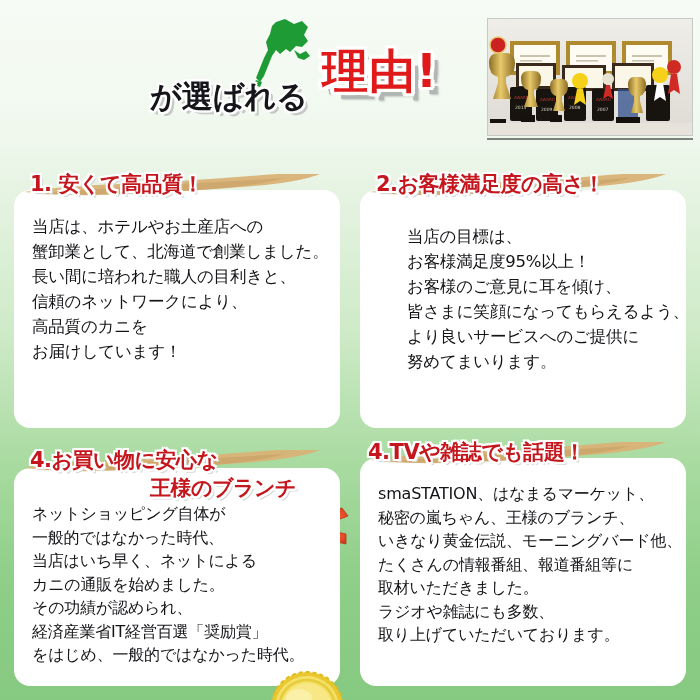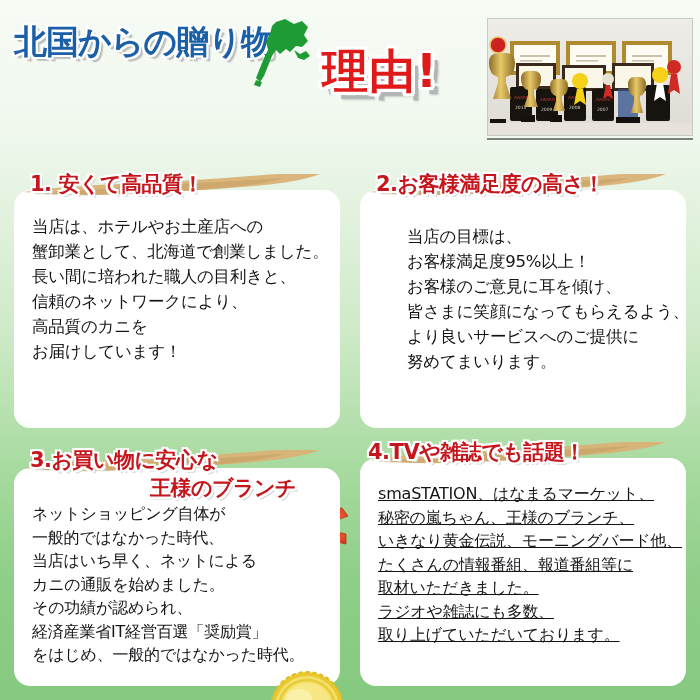--- a/index.html
+++ b/index.html
@@ -180,30 +180,30 @@
   }
 </style>
 </head>
 <body>
 
 <div class="banner">
 
   <div class="header">
 
     <div class="logo-block">
-      <div class="logo-text">北国からの贈り物</div>
       <svg class="hokkaido-map" viewBox="0 0 72 72">
         <path d="M34 6 L43 3 L52 8 L60 5 L66 11 L62 19 L66 25 L60 31 L54 30 L48 36
                  L44 33 L38 38 L34 34 L30 40 L26 50 L22 60 L18 66 L14 62 L18 52
                  L22 42 L26 34 L24 26 L28 18 L30 10 Z" fill="#1f9b36"></path>
         <path d="M52 34 L58 38 L64 35 L68 40 L62 44 L56 42 Z" fill="#1f9b36"></path>
         <path d="M14 64 L20 66 L18 71 L12 69 Z" fill="#1f9b36"></path>
       </svg>
     </div>
 
+    <div class="tagline">が選ばれる</div>
     <div class="reason-word">理由!</div>
 
     <div class="award-photo">
       <svg viewBox="0 0 206 118" width="206" height="118">
         <defs>
           <linearGradient id="wallg" x1="0" y1="0" x2="0" y2="1">
             <stop offset="0%" stop-color="#efede8"></stop>
             <stop offset="100%" stop-color="#dedbd4"></stop>
           </linearGradient>
           <linearGradient id="goldg" x1="0" y1="0" x2="1" y2="0">
@@ -393,21 +393,21 @@
         <path d="M12 1.8 L15.1 8.6 L22.4 9.4 L17 14.4 L18.5 21.6 L12 18 L5.5 21.6 L7 14.4 L1.6 9.4 L8.9 8.6 Z" fill="#f05a12"></path>
       </svg>
     </div>
 
     <div class="card c3"></div>
     <svg class="brush" style="left:22px; top:298px; width:300px;" viewBox="0 0 300 26">
       <path d="M2 18 q40 -6 96 -8 q70 -3 130 -8 q44 -4 70 -2 q-20 8 -66 12
                q-60 5 -124 8 q-62 3 -106 -2 z" fill="#d9b277" opacity=".95"></path>
       <path d="M12 20 q60 -5 130 -9 q72 -4 120 -7 q-30 9 -100 13 q-78 5 -150 3 z" fill="#c49a5d" opacity=".5"></path>
     </svg>
-    <div class="heading" style="left:30px; top:294px;">3.お買い物に安心な</div>
+    <div class="heading" style="left:30px; top:294px;">4.お買い物に安心な</div>
     <div class="heading line2" style="left:150px; top:322px;">王様のブランチ</div>
     <div class="body-text" style="left:32px; top:350px; width:306px; font-size:16px; line-height:23.5px;">ネットショッピング自体が
 一般的ではなかった時代、
 当店はいち早く、ネットによる
 カニの通販を始めました。
 その功績が認められ、
 経済産業省IT経営百選「奨励賞」
 をはじめ、一般的ではなかった時代。</div>
 
     <svg class="medal" viewBox="0 0 78 102">
@@ -425,21 +425,21 @@
       </g>
     </svg>
 
     <div class="card c4"></div>
     <svg class="brush" style="left:368px; top:290px; width:300px;" viewBox="0 0 300 26">
       <path d="M2 18 q40 -6 96 -8 q70 -3 130 -8 q44 -4 70 -2 q-20 8 -66 12
                q-60 5 -124 8 q-62 3 -106 -2 z" fill="#d9b277" opacity=".95"></path>
       <path d="M12 20 q60 -5 130 -9 q72 -4 120 -7 q-30 9 -100 13 q-78 5 -150 3 z" fill="#c49a5d" opacity=".5"></path>
     </svg>
     <div class="heading" style="left:368px; top:286px;">4.TVや雑誌でも話題！</div>
-    <div class="body-text" style="left:378px; top:330px; width:310px; font-size:16px; line-height:23.5px;text-decoration:underline;">smaSTATION、はなまるマーケット、
+    <div class="body-text" style="left:378px; top:330px; width:310px; font-size:16px; line-height:23.5px;">smaSTATION、はなまるマーケット、
 秘密の嵐ちゃん、王様のブランチ、
 いきなり黄金伝説、モーニングバード他、
 たくさんの情報番組、報道番組等に
 取材いただきました。
 ラジオや雑誌にも多数、
 取り上げていただいております。</div>
 
   </div>
 </div>
 

